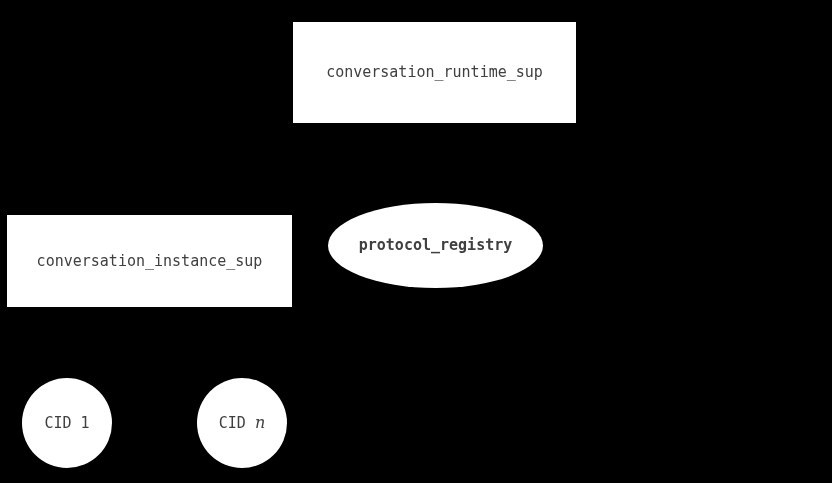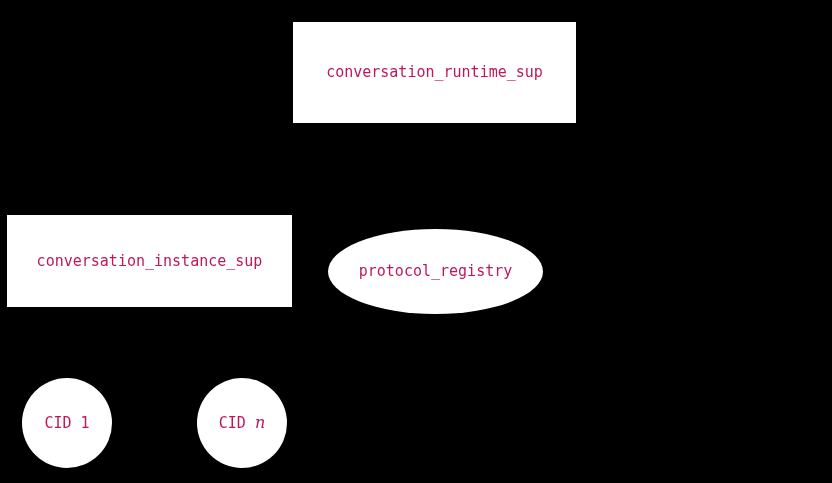--- a/index.html
+++ b/index.html
@@ -31,21 +31,21 @@
   }
   .node-ellipse {
     border-radius: 50%;
   }
   .node-circle {
     border-radius: 50%;
   }
   .node-label {
     font-family: "DejaVu Sans Mono", monospace;
     font-size: 15px;
-    color: #be185d;
+    color: #404040;
     white-space: nowrap;
     letter-spacing: 0px;
   }
   .label-sm {
     font-size: 15px;
   }
   .italic-var {
     font-family: "DejaVu Serif", serif;
     font-style: italic;
     font-size: 16px;
@@ -59,23 +59,24 @@
     height: 101px;
   }
   #node-conversation-instance-sup {
     left: 7px;
     top: 215px;
     width: 285px;
     height: 92px;
   }
   #node-protocol-registry {
     left: 328px;
-    top: 229px;
+    top: 203px;
     width: 215px;
     height: 85px;
+    font-weight: bold;
   }
   #node-actor-registry {
     left: 570px;
     top: 223px;
     width: 240px;
     height: 81px;
   }
   #node-cid-1 {
     left: 22px;
     top: 378px;

